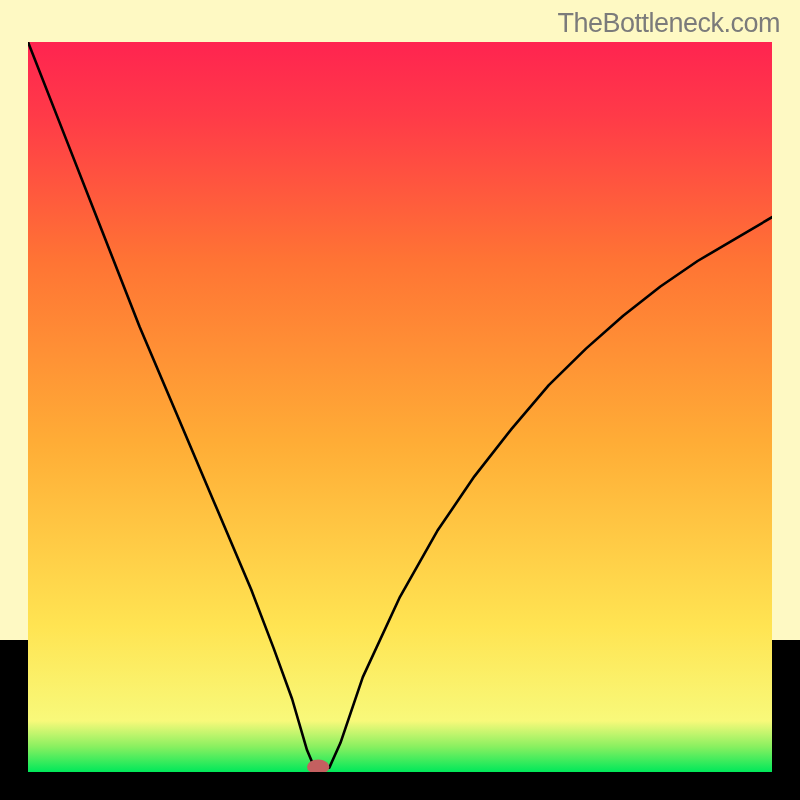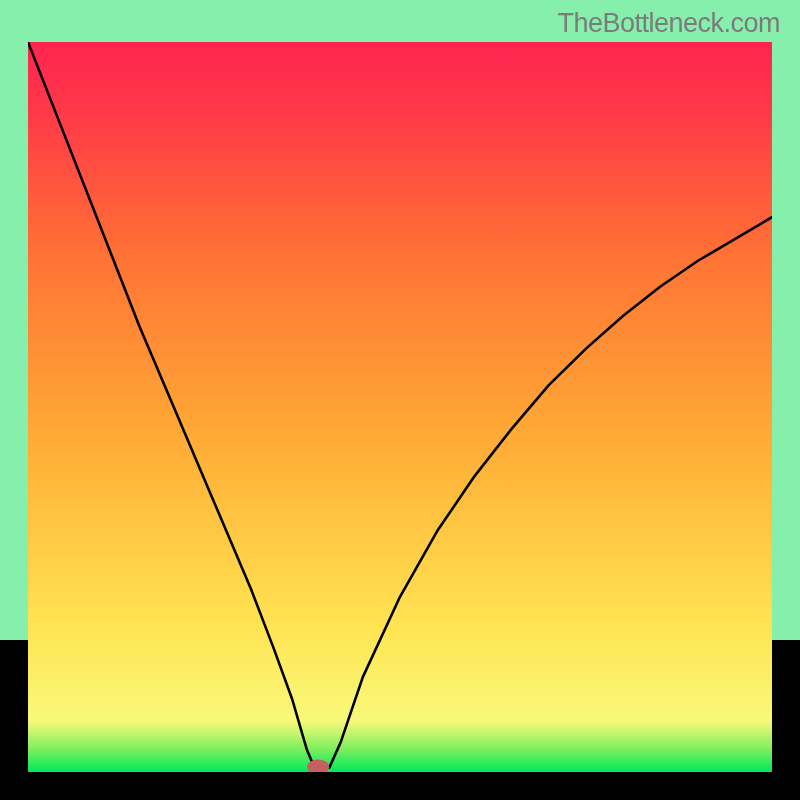--- a/index.html
+++ b/index.html
@@ -6,21 +6,21 @@
   margin: 0;
   padding: 0;
   width: 800px;
   height: 800px;
   background: #000;
   font-family: Arial, Helvetica, sans-serif;
 }
 .outer {
   width: 800px;
   height: 640px;
-  background: #86efac;
+  background: #fef9c3;
   position: relative;
 }
 .watermark {
   position: absolute;
   top: 8px;
   right: 20px;
   color: #7b7b7b;
   font-size: 27px;
   letter-spacing: -0.5px;
   font-weight: 400;

